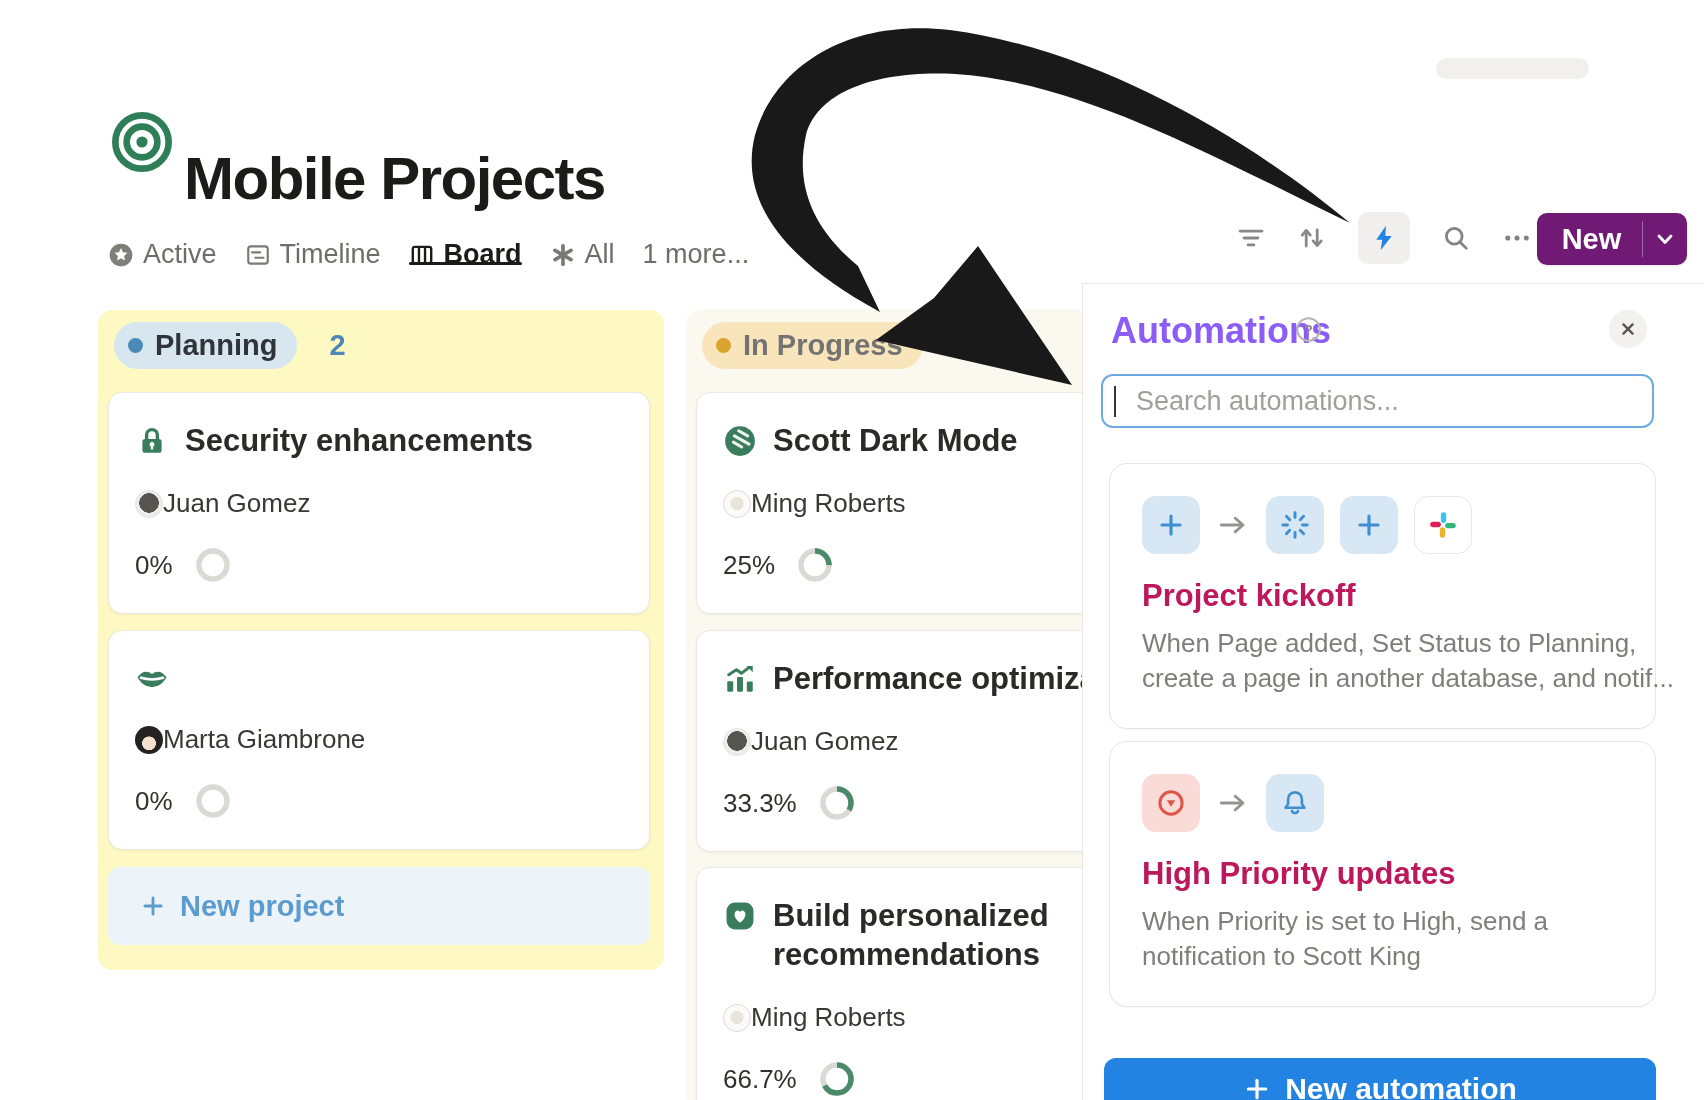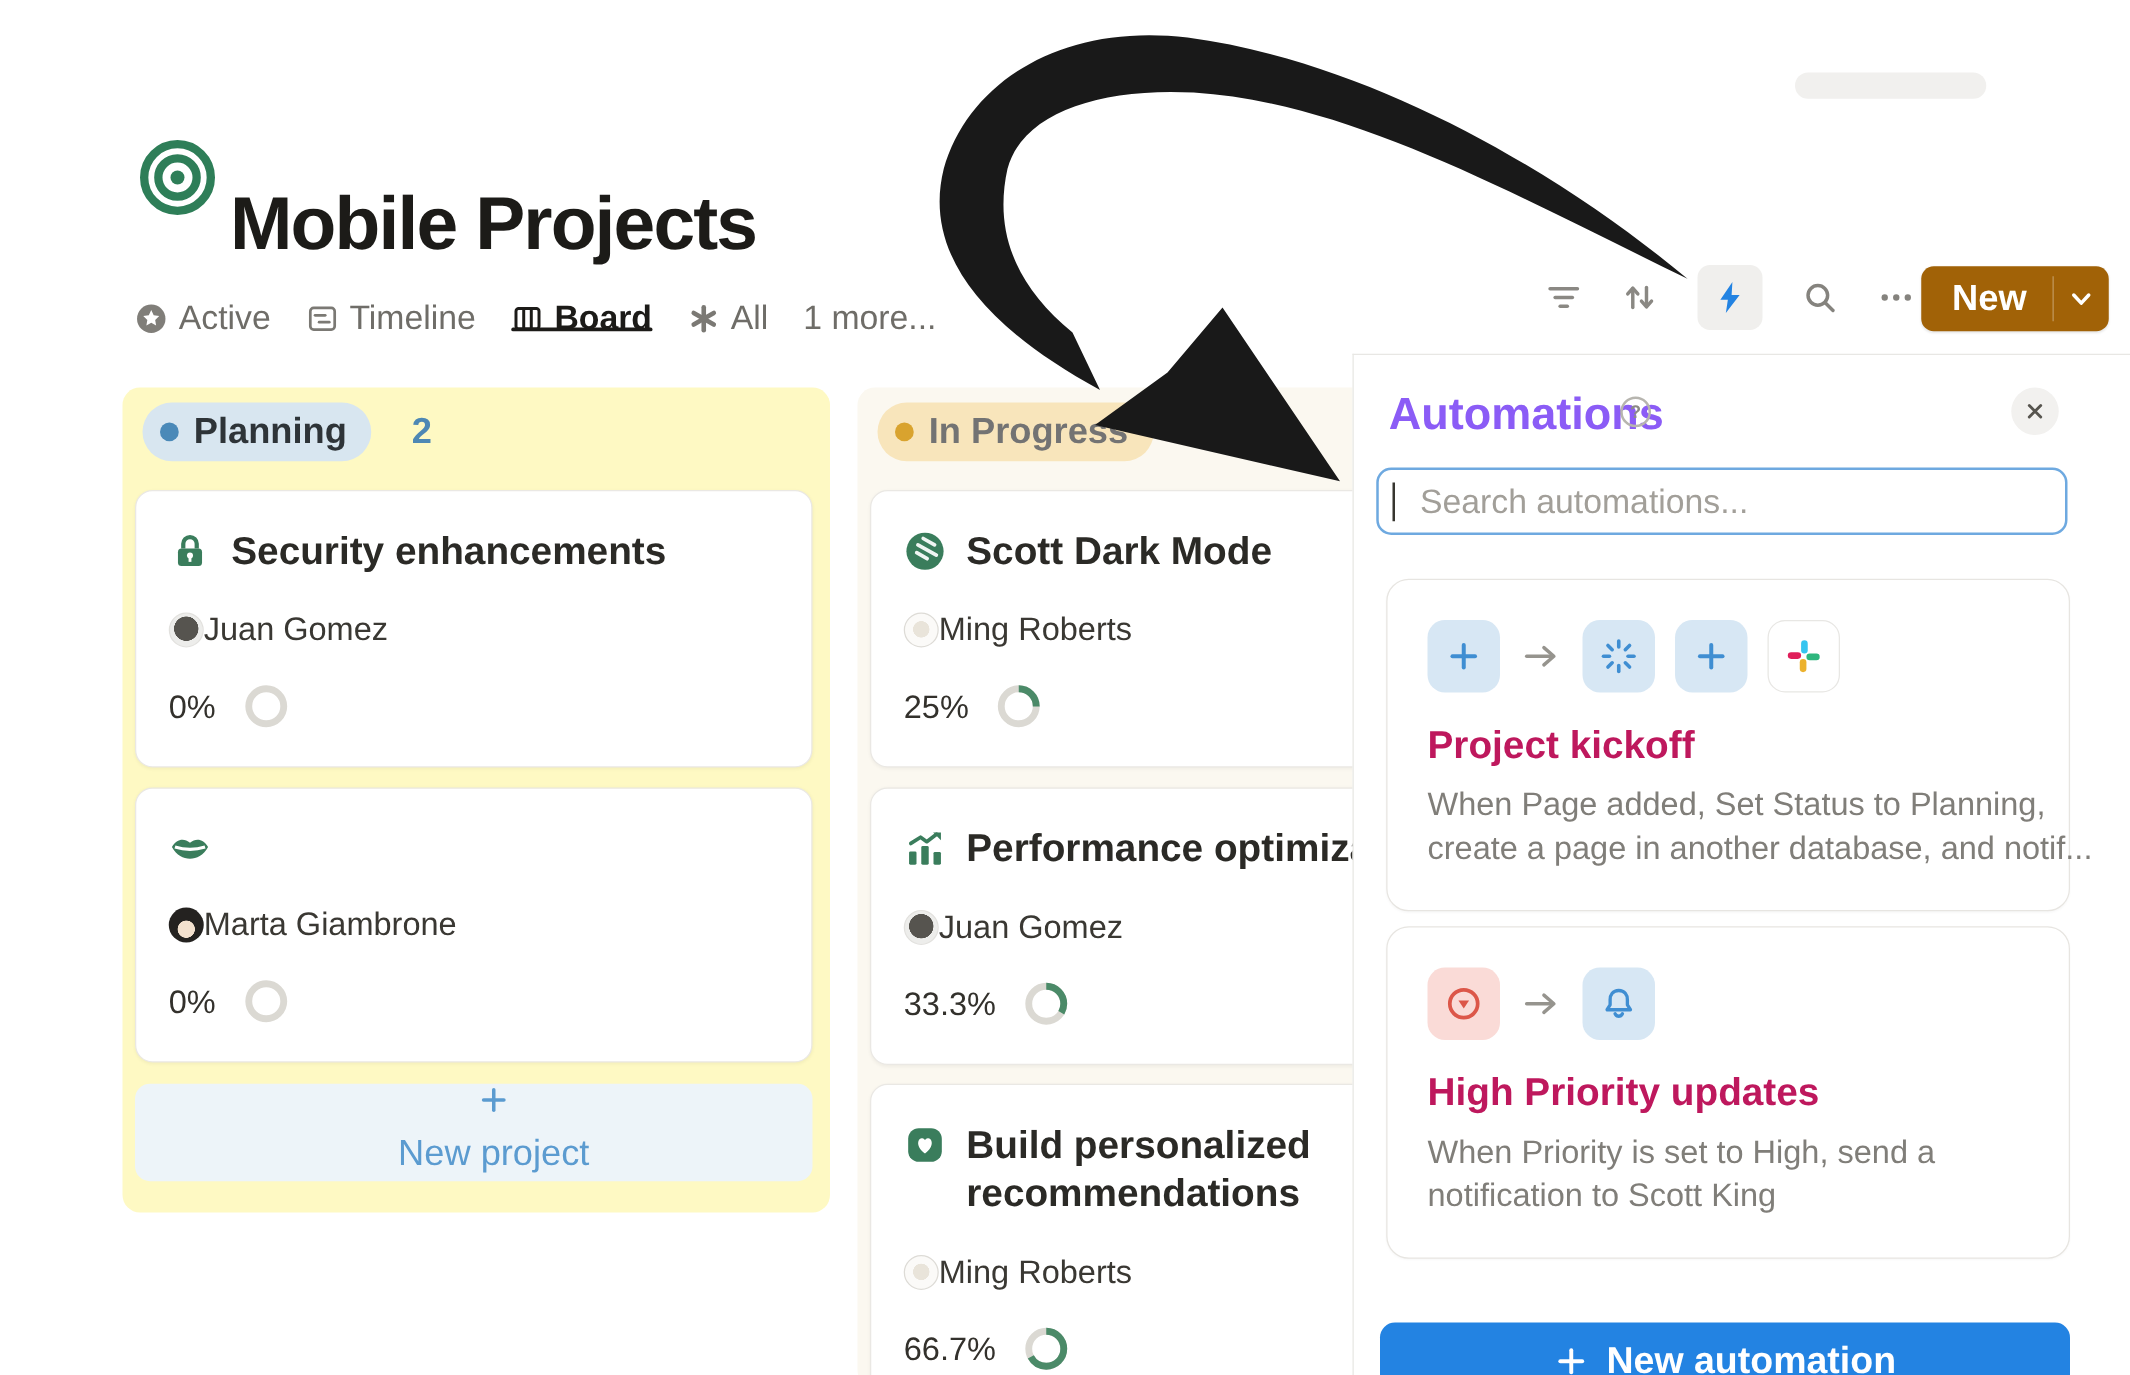--- a/index.html
+++ b/index.html
@@ -18,21 +18,21 @@
   #tabbar { position:absolute; left:108px; top:220px; height:44px; display:flex; align-items:center; gap:28px; }
   .tab { display:flex; align-items:center; gap:9px; font-size:27px; color:#6f6d68; cursor:pointer; white-space:nowrap;margin-top:25px; }
   .tab.active { color:#1c1b18; font-weight:700; }
   .tab .ticon { width:26px; height:26px; display:inline-block; }
   #tab-underline { position:absolute; top:262px; height:3px; background:#1c1b18; border-radius:2px; }
 
   
   #toolbar { position:absolute; left:1236px; top:212px; height:52px; display:flex; align-items:center; gap:31px; }
   .tbtn { width:30px; height:30px; display:flex; align-items:center; justify-content:center; cursor:pointer; }
   .tbtn-active { width:52px; height:52px; background:#f0efed; border-radius:10px; }
-  #new-button { position:absolute; left:1537px; top:213px; width:150px; height:52px; background:#a16207;
+  #new-button { position:absolute; left:1537px; top:213px; width:150px; height:52px; background:#701a75;
     border-radius:10px; display:flex; align-items:center; color:#fff; cursor:pointer;
     box-shadow:0 1px 2px rgba(0,0,0,0.1); }
   #new-button .nlabel { flex:1; text-align:center; font-size:29px; font-weight:700; padding-left:4px; }
   #new-button .nchev { width:44px; height:36px; border-left:1.5px solid rgba(255,255,255,0.35);
     display:flex; align-items:center; justify-content:center; }
 
   
   .column { position:absolute; top:310px; border-radius:14px; z-index:1; }
   .col-planning { left:98px; width:566px; height:660px; background:#fef9c3; }
   .col-inprogress { left:686px; width:566px; height:800px; background:#fbf8f0; }
@@ -51,21 +51,21 @@
     color:#2b2a26; line-height:1.26; margin-bottom:28px; }
   .card-icon { width:34px; height:34px; flex:none; margin-top:3px; }
   .person-row { display:flex; align-items:center; margin-bottom:26px; font-size:26px; color:#3a3833; }
   .avatar { width:28px; height:28px; border-radius:50%; flex:none; }
   .avatar.juan  { background:radial-gradient(circle at 50% 46%, #56544f 0 50%, #ededeb 52%); border:1px solid #e2e1de; box-sizing:border-box; }
   .avatar.marta { background:radial-gradient(circle at 50% 62%, #f3e1ce 0 30%, #242220 32%); }
   .avatar.ming  { background:radial-gradient(circle at 50% 48%, #e9e4da 0 34%, #fbfaf8 36%); border:1px solid #dddbd6; box-sizing:border-box; }
   .progress-row { display:flex; gap:20px; align-items:center; font-size:26px; color:#33312c; }
   .footer-btn { position:absolute; left:10px; top:557px; width:542px; height:78px; background:#edf4f9;
     border-radius:12px; display:flex; align-items:center; gap:14px; padding-left:32px; box-sizing:border-box;
-    color:#5b9bd0; font-size:29px; font-weight:400; cursor:pointer;flex-direction:column; }
+    color:#5b9bd0; font-size:29px; font-weight:700; cursor:pointer; }
   .footer-btn .picon { width:26px; height:26px; }
 
   
   #panel { position:absolute; left:1082px; top:283px; right:0; bottom:0; background:#fff;
     border-left:1px solid #e8e7e4; border-top:1px solid #e8e7e4; z-index:20; }
   #panel-title { position:absolute; left:28px; top:26px; font-size:36px; font-weight:700; color:#8b5cf6; }
   #panel-help { position:absolute; left:212px; top:32px; width:27px; height:27px; cursor:pointer; }
   #panel-close { position:absolute; left:526px; top:26px; width:38px; height:38px; border-radius:50%;
     background:#f2f1ef; display:flex; align-items:center; justify-content:center; cursor:pointer; }
   #panel-close svg { width:22px; height:22px; }

